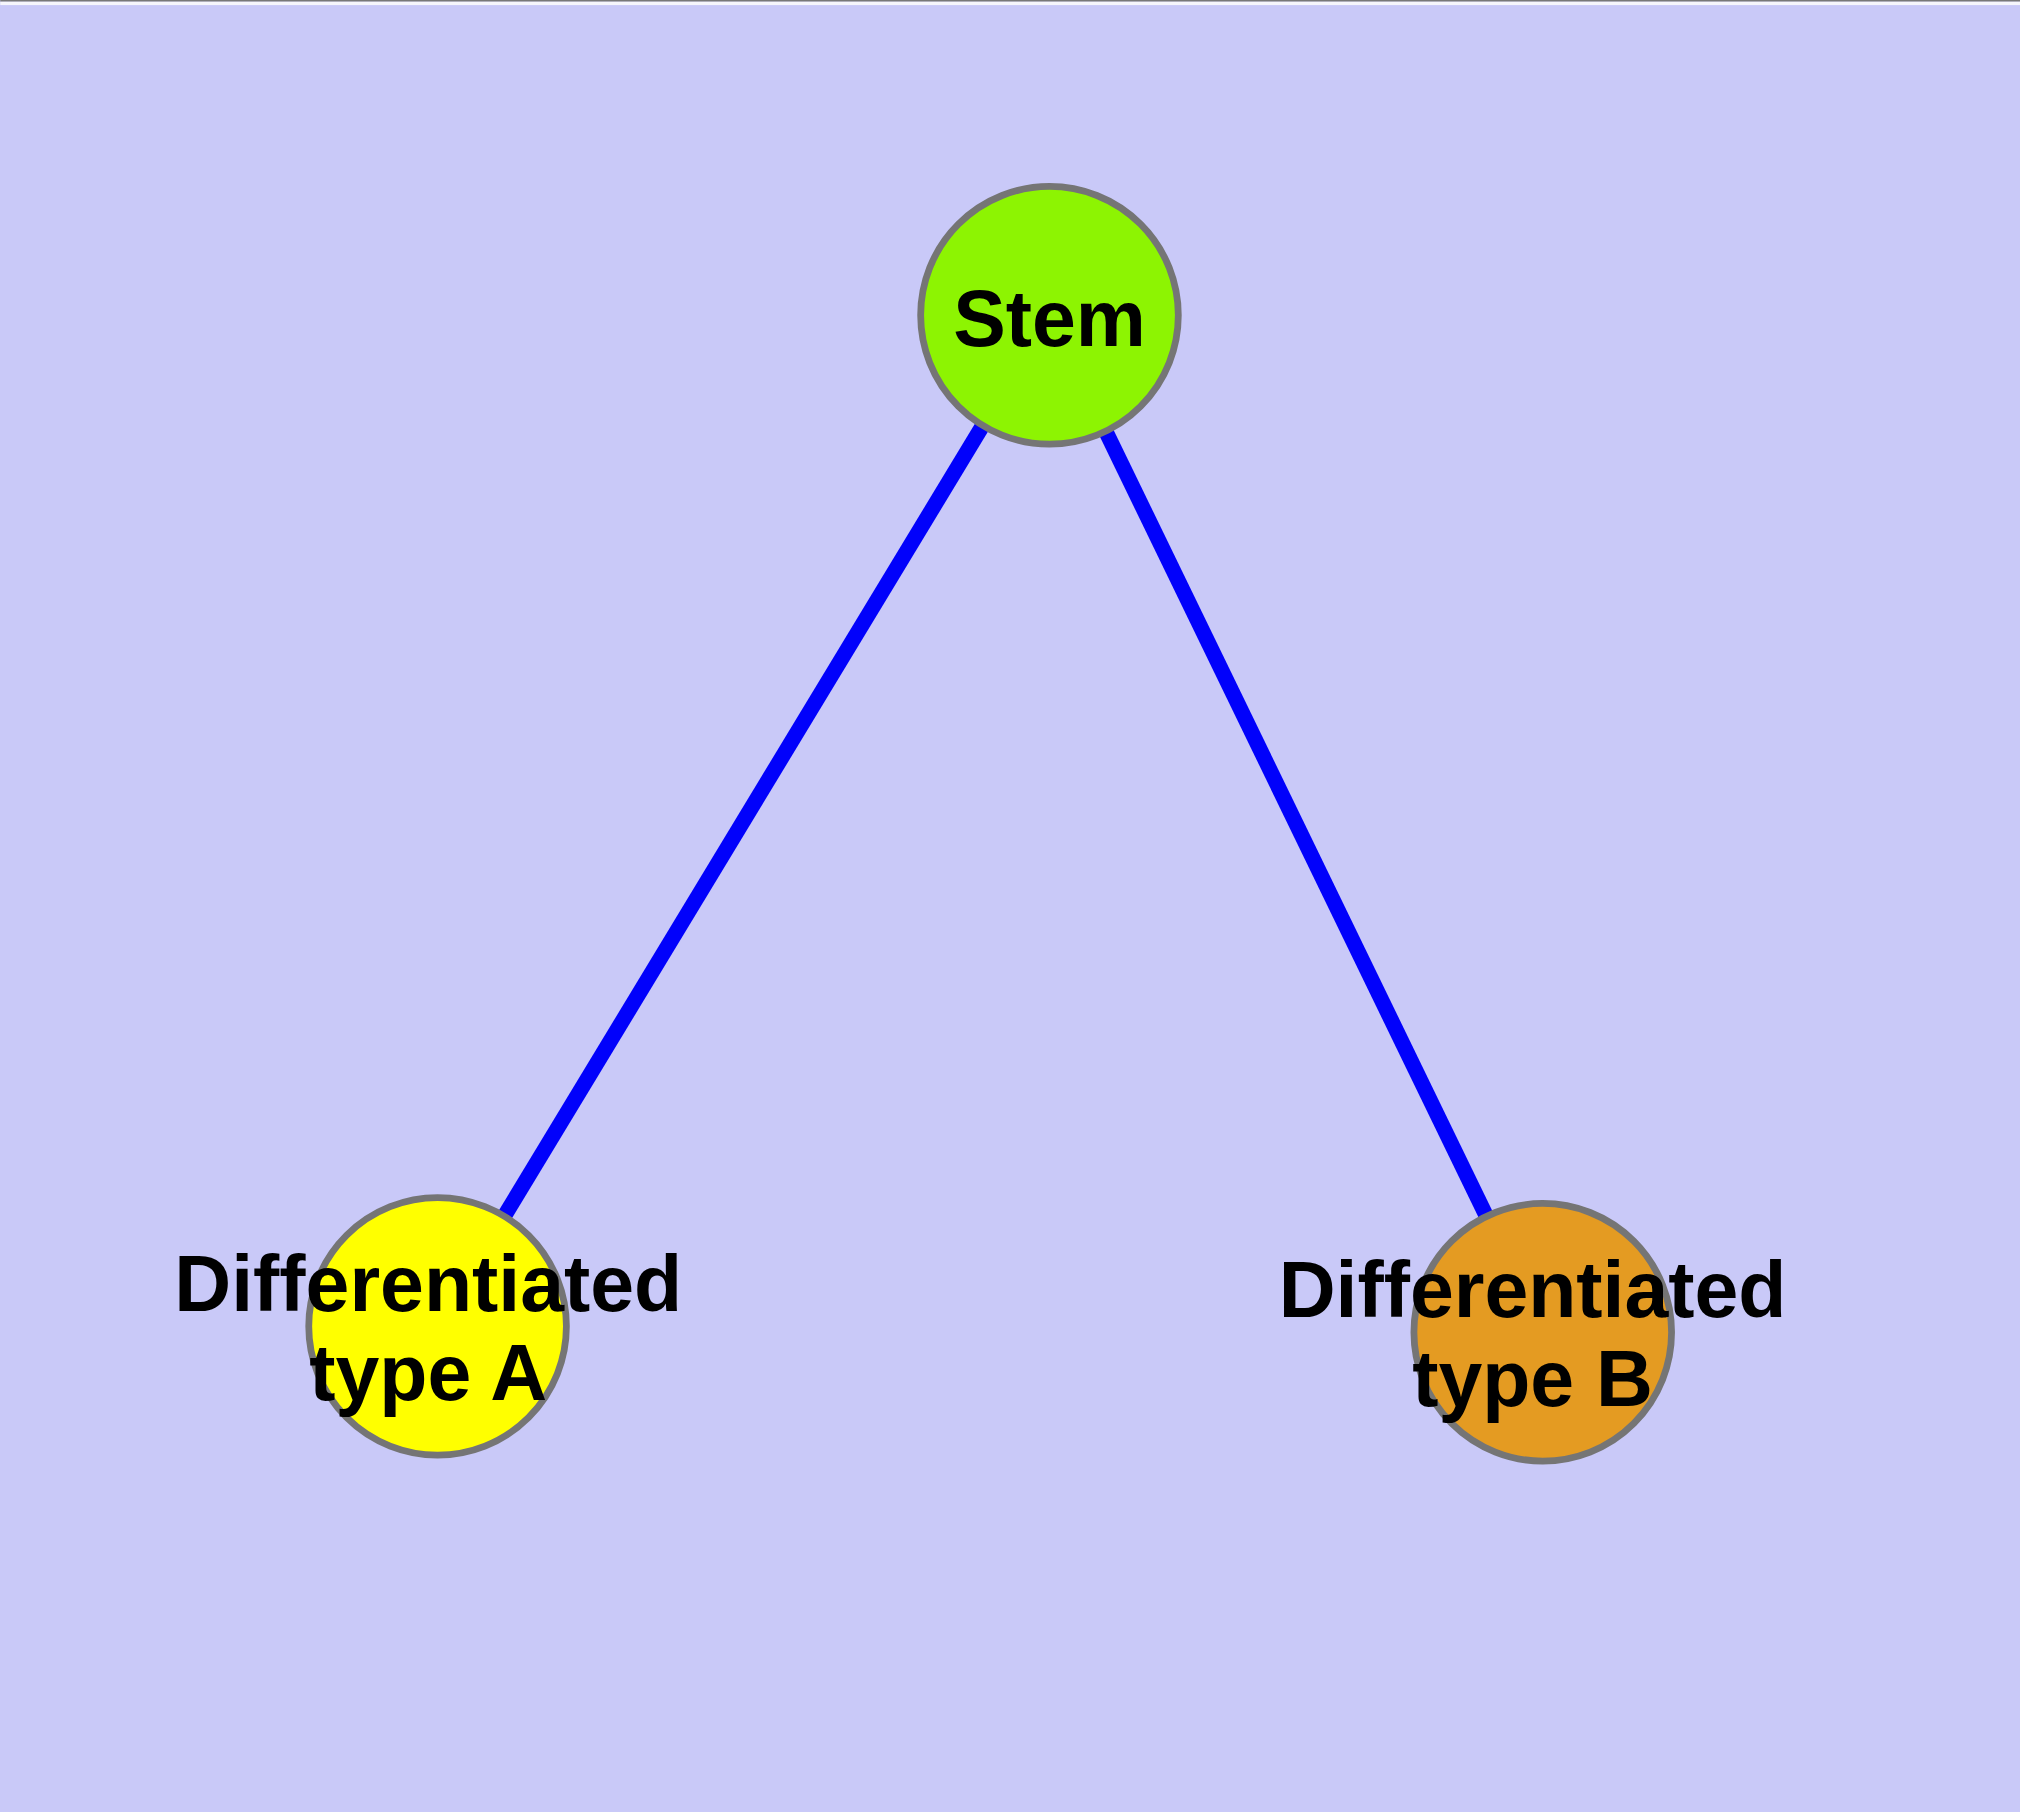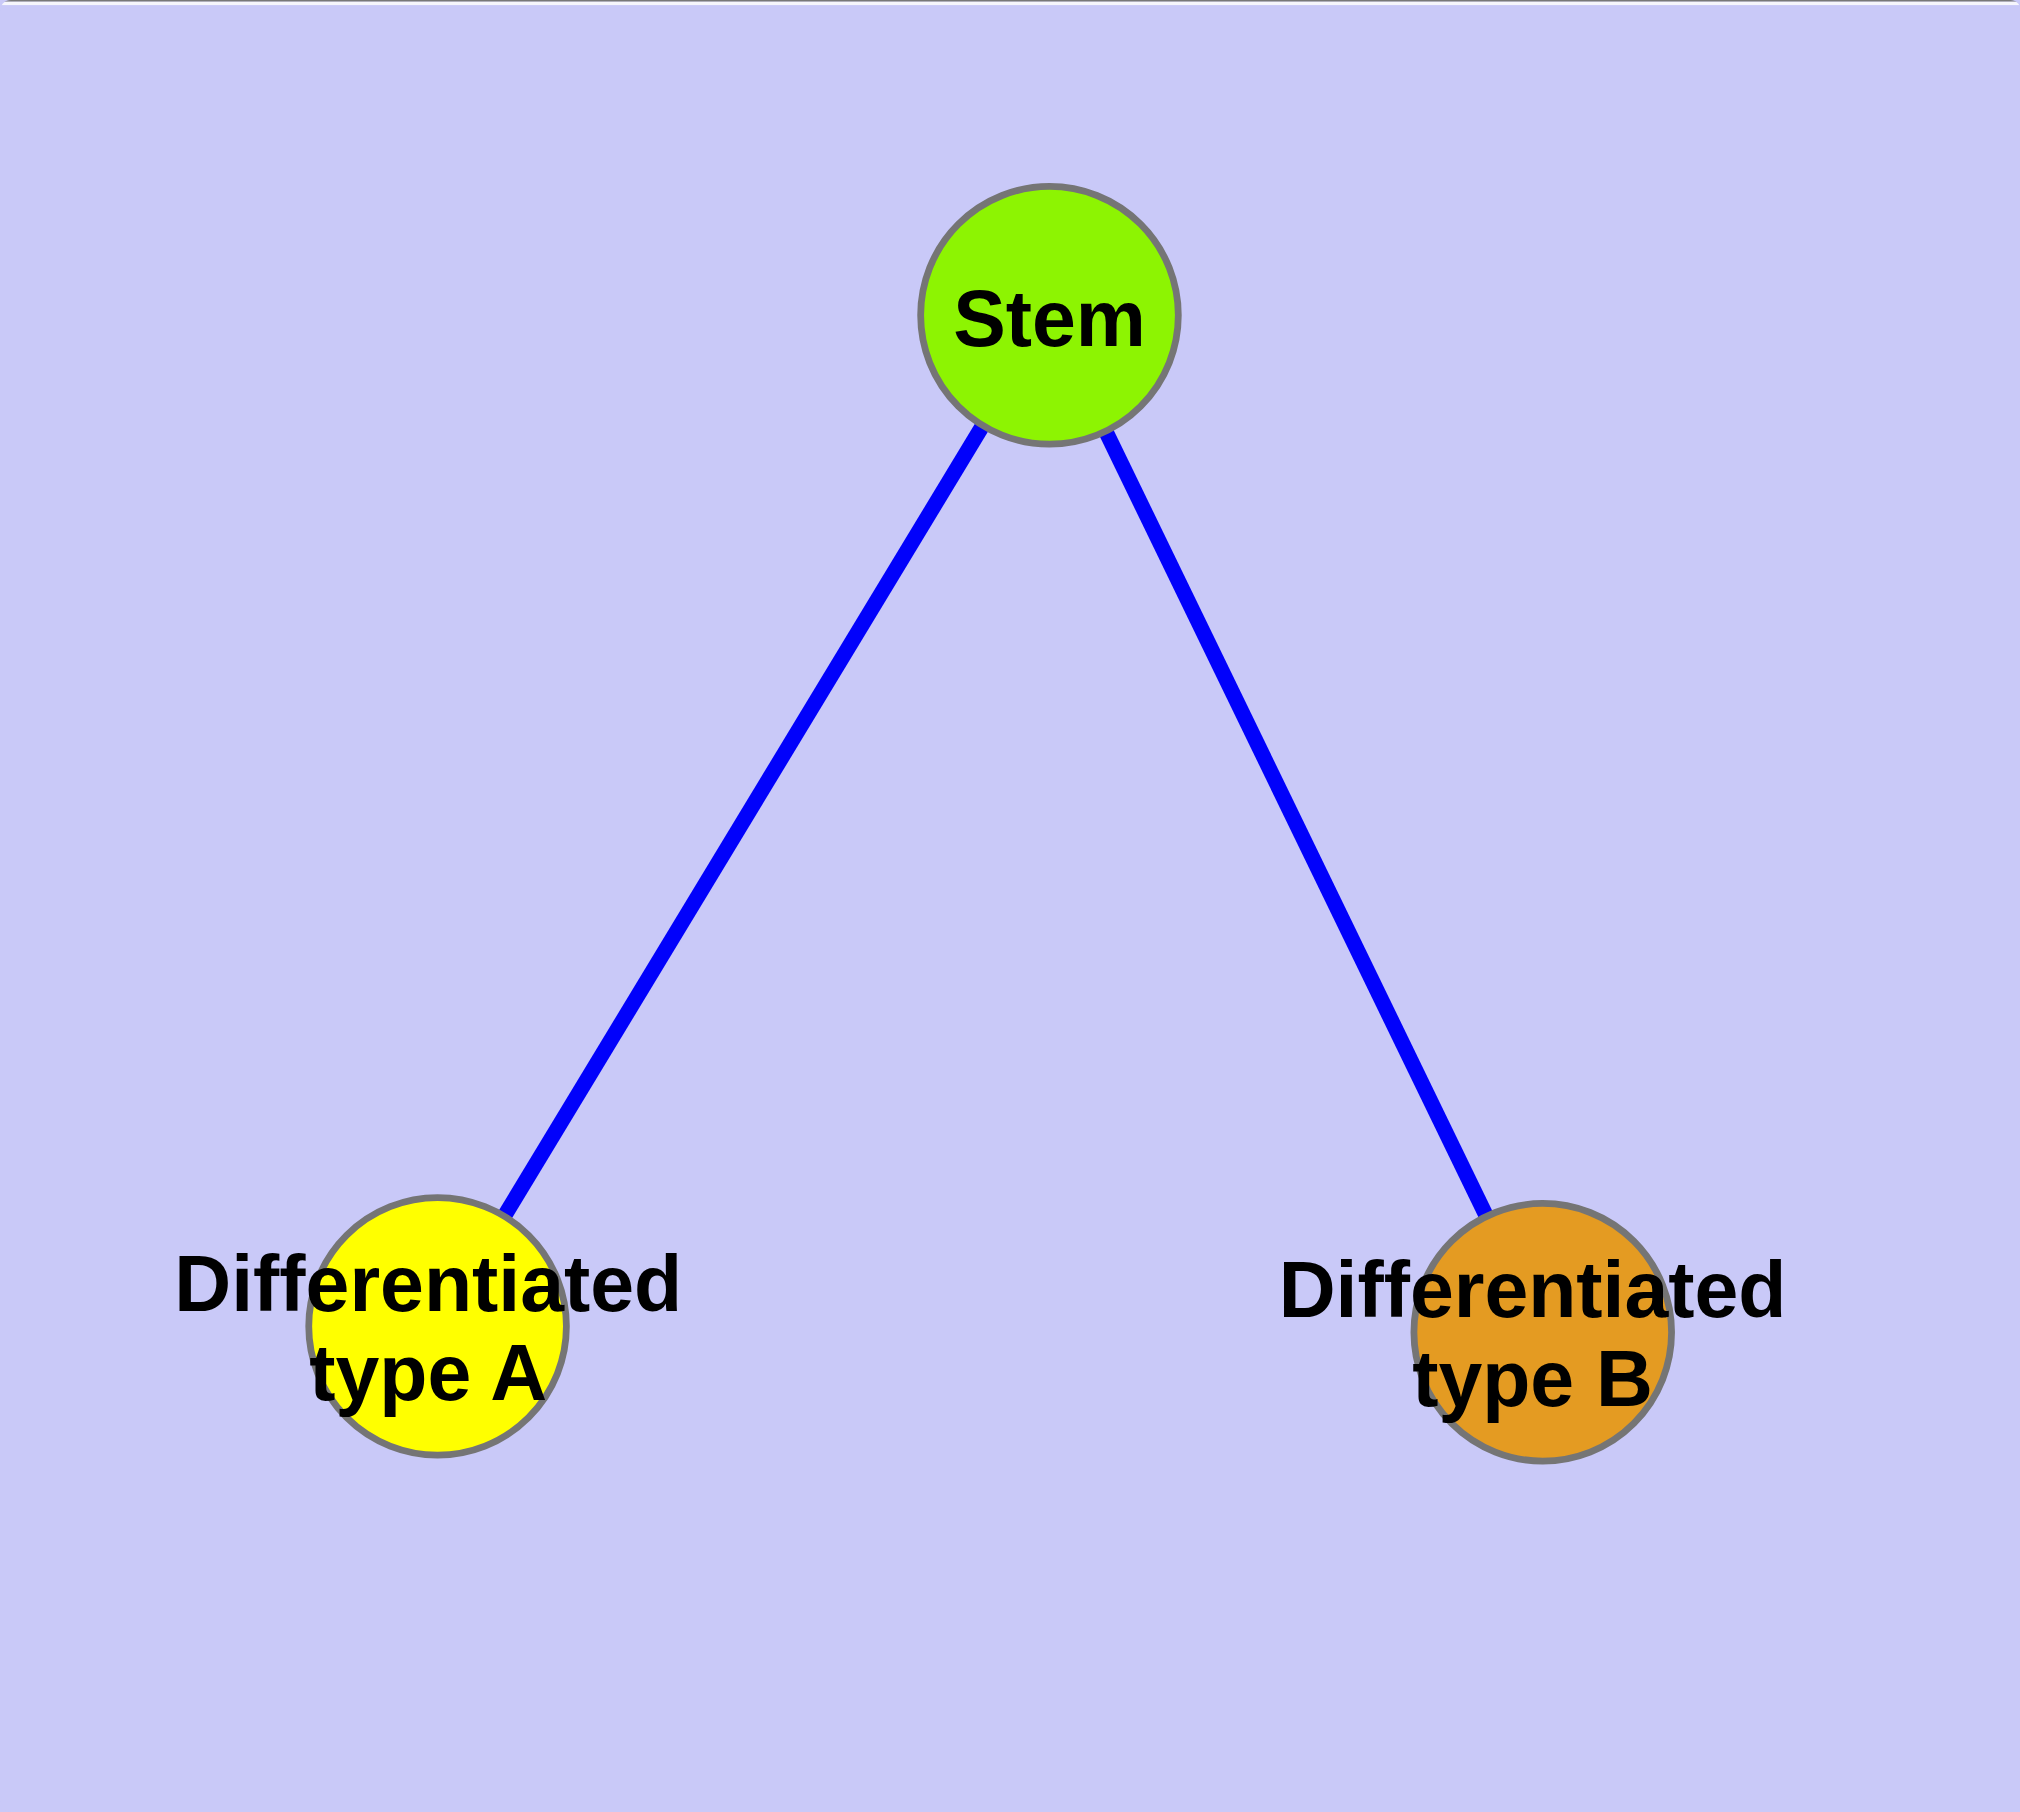--- a/index.html
+++ b/index.html
@@ -6,21 +6,20 @@
     margin: 0;
     padding: 0;
     background: #c9c9f8;
     font-family: "Liberation Sans", sans-serif;
   }
   .stage {
     position: relative;
     width: 2021px;
     height: 1812px;
     overflow: hidden;
-    border-radius: 11px;
   }
   svg.graph {
     display: block;
     width: 2021px;
     height: 1812px;
   }
   .node-label {
     font-family: "Liberation Sans", "DejaVu Sans", sans-serif;
     font-weight: bold;
   }

